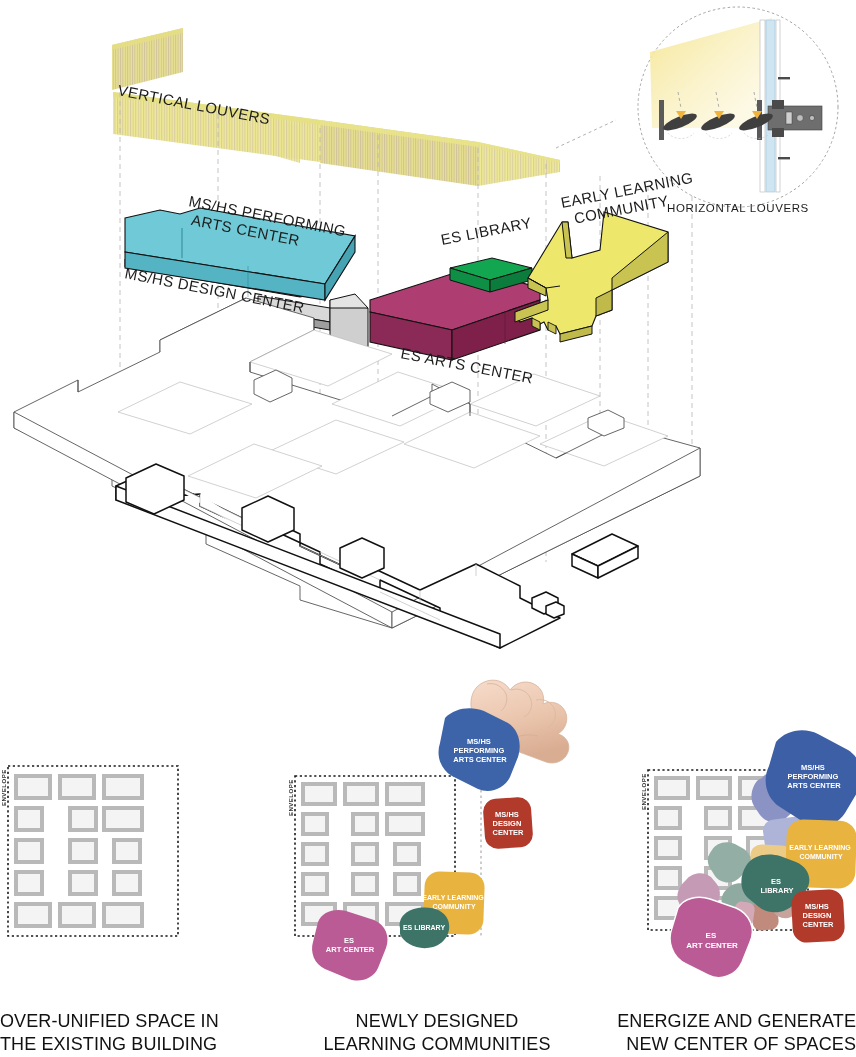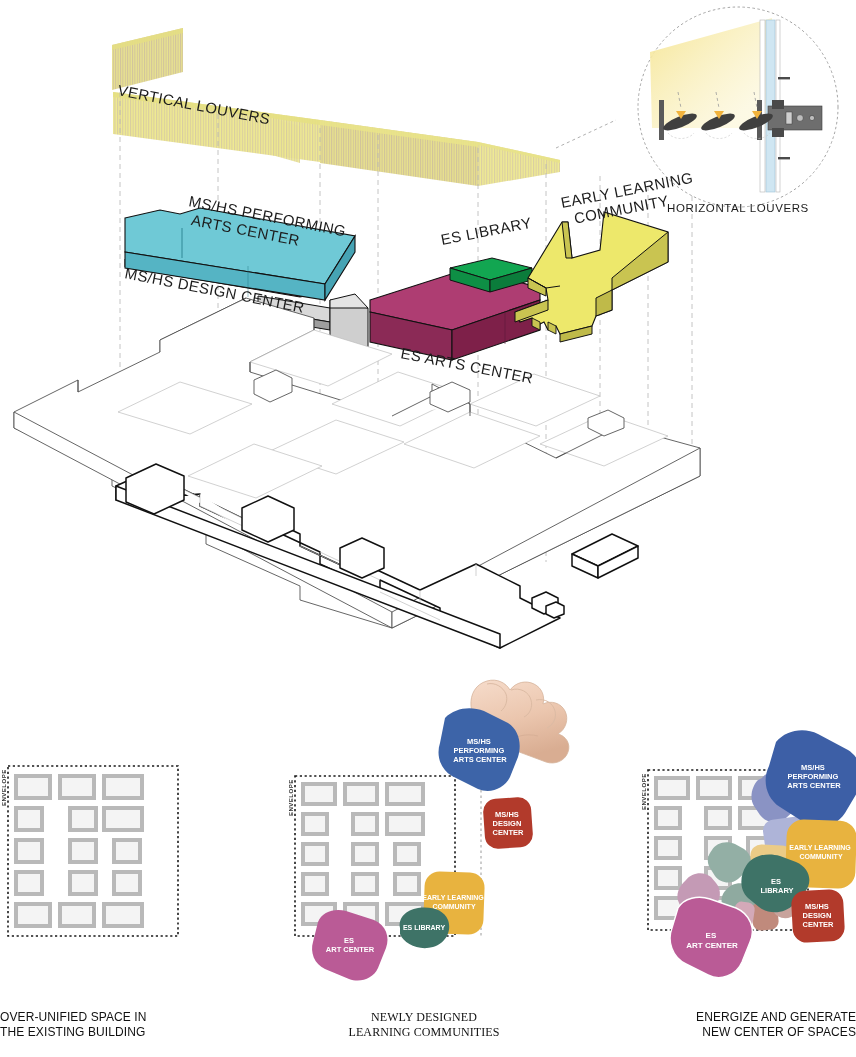--- a/index.html
+++ b/index.html
@@ -12,24 +12,24 @@
 
   .iso-label{font-family:"Liberation Sans",sans-serif;font-size:15px;letter-spacing:.4px;
              fill:#1c1c1c;font-weight:400;}
   .detail-label{font-family:"Liberation Sans",sans-serif;font-size:11.5px;
                 letter-spacing:.6px;fill:#1c1c1c;}
   .env-label{font-family:"Liberation Sans",sans-serif;font-size:6px;letter-spacing:.5px;
              fill:#333;font-weight:700;}
   .blob-label{font-family:"Liberation Sans",sans-serif;fill:#ffffff;font-weight:700;
               text-anchor:middle;}
 
-  .caption{position:absolute;font-size:12px;line-height:1.28;letter-spacing:.1px;
+  .caption{position:absolute;font-size:18px;line-height:1.28;letter-spacing:.1px;
            color:#111;font-family:"Liberation Sans",sans-serif;white-space:pre-line;}
   #cap1{left:0px;  top:1010px;text-align:left;width:260px;}
-  #cap2{left:284px;top:1010px;text-align:center;width:280px;font-family:Liberation Serif, serif;}
+  #cap2{left:297px;top:1010px;text-align:center;width:280px;}
   #cap3{left:600px;top:1010px;text-align:right;width:256px;}
 
   .outline{fill:#ffffff;stroke:#4a4a4a;stroke-width:.85;stroke-linejoin:round;}
   .outline-faint{fill:#ffffff;stroke:#bdbdbd;stroke-width:.7;stroke-linejoin:round;}
   .outline-bold{fill:#ffffff;stroke:#111111;stroke-width:1.5;stroke-linejoin:round;}
   .dashv{stroke:#b5b5b5;stroke-width:.8;stroke-dasharray:5 4;fill:none;}
   .leader{stroke:#9a9a9a;stroke-width:.8;stroke-dasharray:3 3;fill:none;}
   .room-fill{fill:#f4f4f4;stroke:#b9b9b9;stroke-width:4;}
   .envelope{fill:none;stroke:#1a1a1a;stroke-width:1.6;stroke-dasharray:2.2 2.6;}
 </style>

